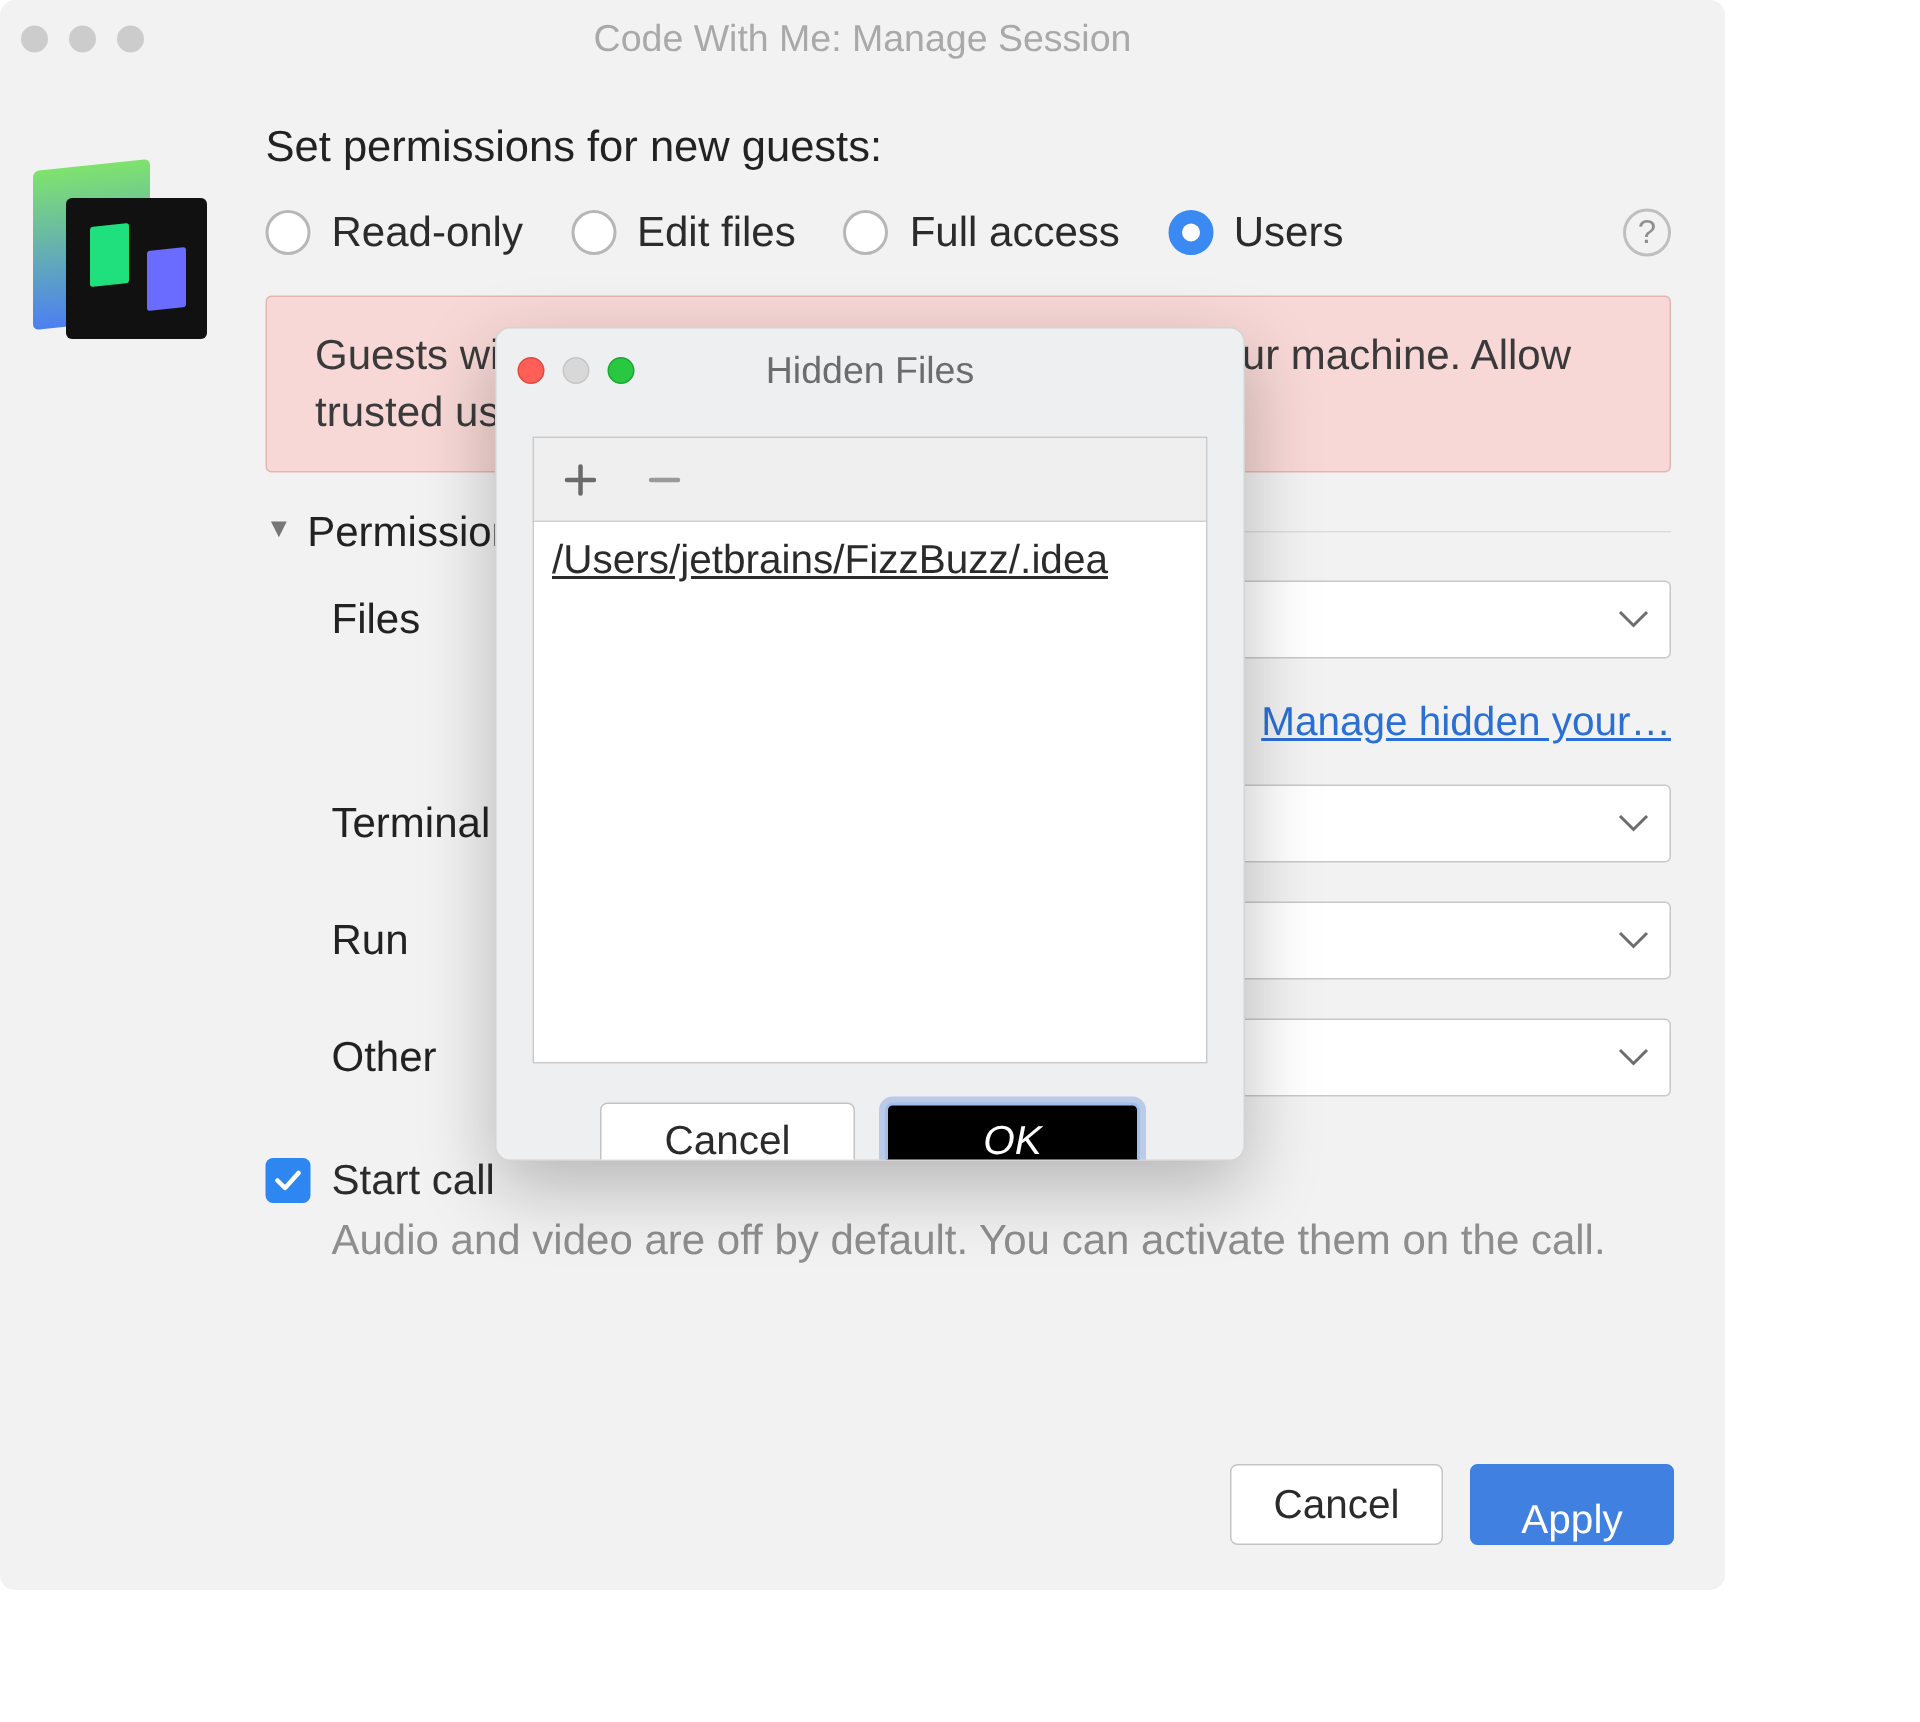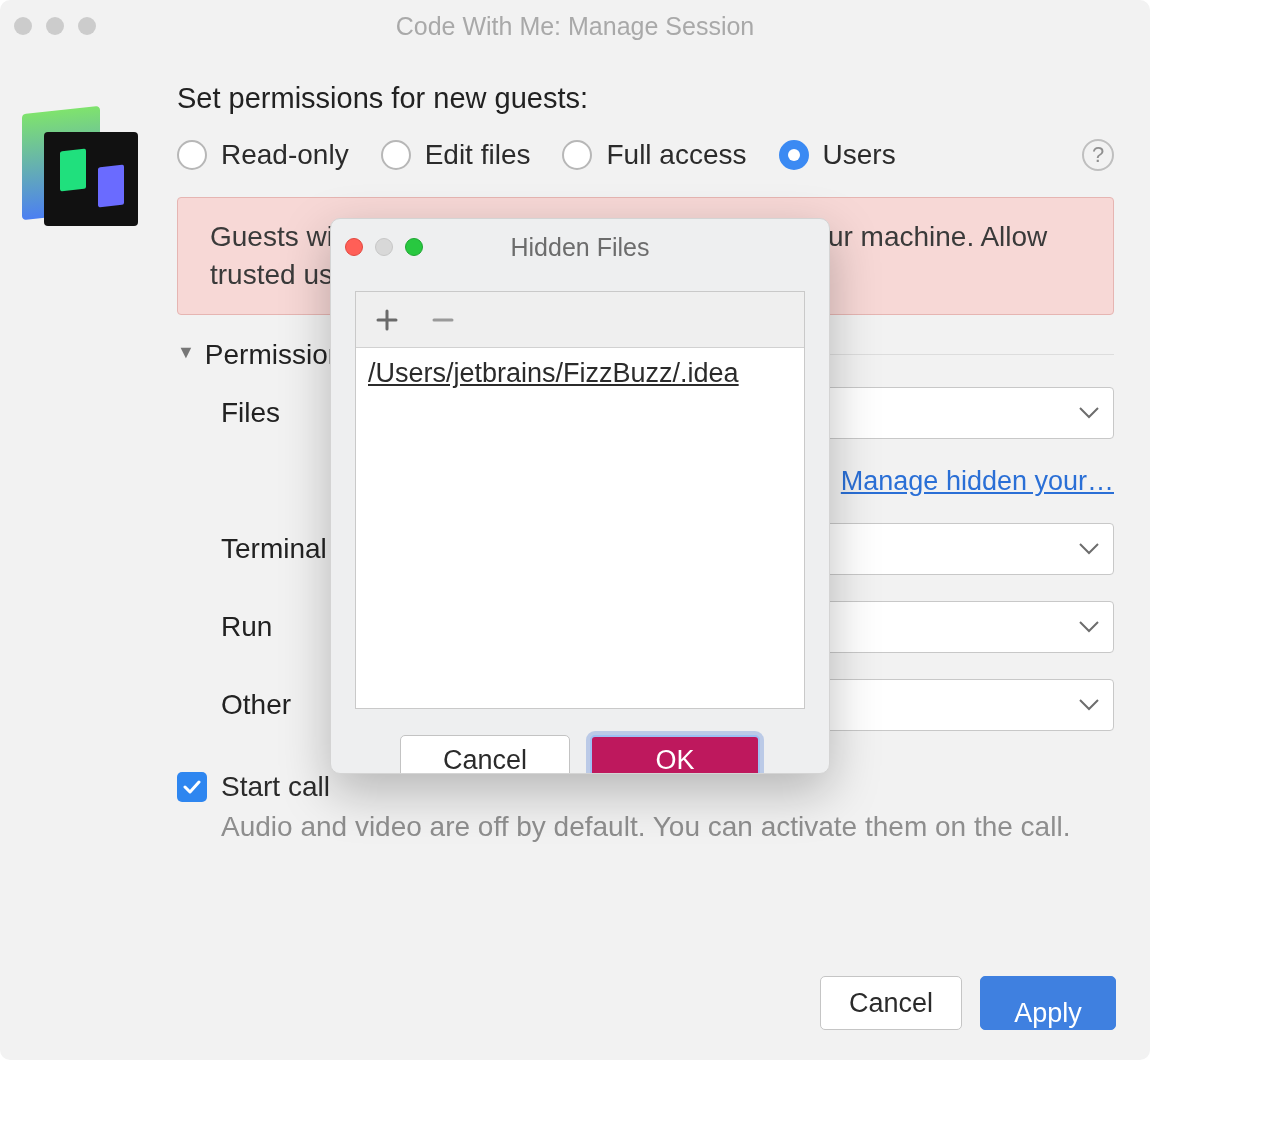--- a/index.html
+++ b/index.html
@@ -187,22 +187,23 @@
   }
   .dlg-btns {
     display:flex; justify-content:center; gap:20px; margin-top:26px;
   }
   .dlg .btn2 {
     height:50px; width:170px; font-size:27px;
     display:flex; align-items:center; justify-content:center;
     background:#fff; border:1px solid #c3c3c3; border-radius:5px; cursor:pointer;
   }
   .dlg .btn2.primary {
-    background:#be185d; color:#fff; border:2px solid #9fbff2;
+    background:#000000; color:#fff; border:2px solid #9fbff2;
     box-shadow:0 0 0 4px rgba(93,136,214,.35);
+    font-style:italic;
   }
 </style>
 </head>
 <body>
 
 <div class="main-window">
 
   <div class="titlebar">
     <div class="traffic">
       <div class="tl-dot"></div>

